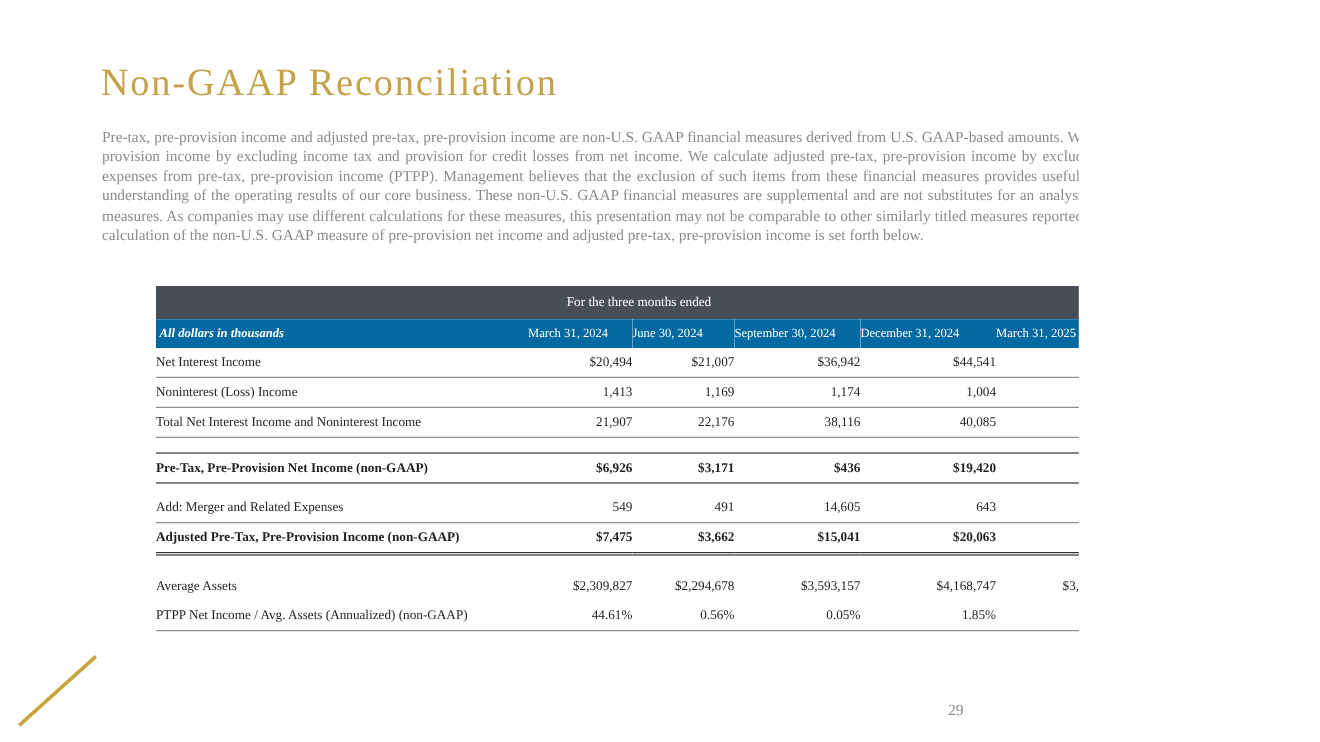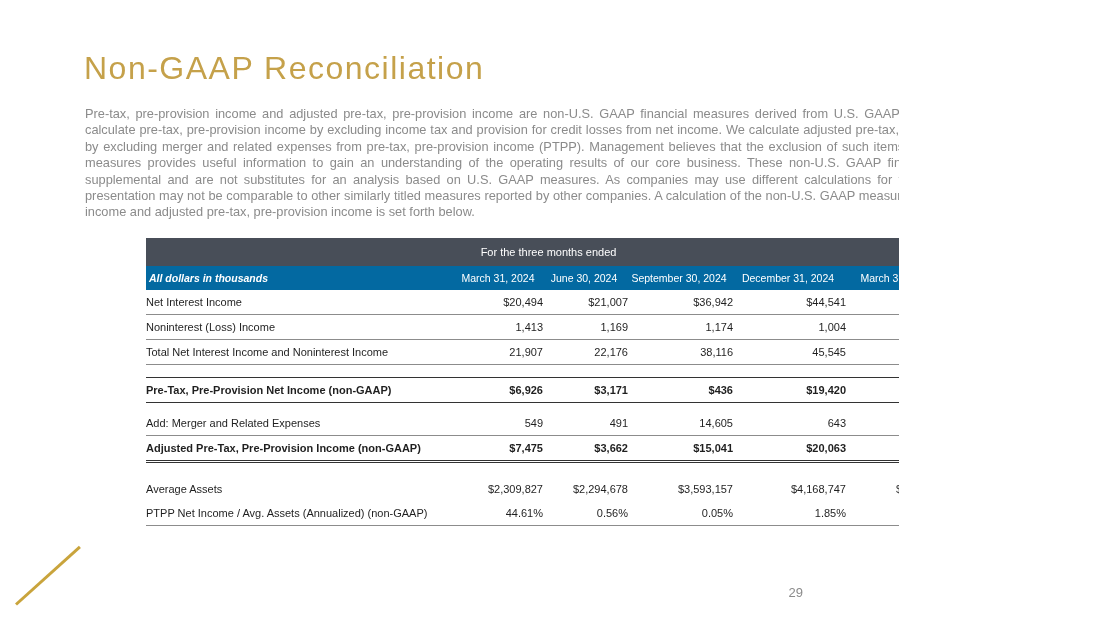--- a/index.html
+++ b/index.html
@@ -6,21 +6,21 @@
     margin: 0;
     padding: 0;
     background: #ffffff;
   }
   .slide {
     position: relative;
     width: 899px;
     height: 618px;
     background: #ffffff;
     overflow: hidden;
-    font-family: Liberation Sans, sans-serif;
+    font-family: Liberation Serif, serif;
   }
   .title {
     position: absolute;
     left: 84px;
     top: 50px;
     margin: 0;
     font-size: 32px;
     font-weight: 400;
     letter-spacing: 1.5px;
     color: #C5A14A;
@@ -31,21 +31,21 @@
     top: 106px;
     width: 937px;
     margin: 0;
     font-size: 12.8px;
     line-height: 16.4px;
     color: #8b8b8b;
     text-align: justify;
   }
   table.fin {
     position: absolute;
-    left: 146px;
+    left: 130px;
     top: 238px;
     width: 805px;
     border-collapse: collapse;
     table-layout: fixed;
     font-size: 11px;
     color: #1f1f1f;
   }
   table.fin th, table.fin td {
     padding: 0;
     overflow: hidden;
@@ -68,21 +68,21 @@
     vertical-align: middle;
   }
   tr.h2 th.unit {
     text-align: left;
     padding-left: 3px;
     font-style: italic;
     font-weight: 700;
     font-size: 10.5px;
   }
   tr.h2 th.num {
-    text-align: center;
+    text-align: left;
     padding-right: 3px;
     font-weight: 400;
   }
   tbody td {
     height: 24px;
     vertical-align: middle;
   }
   td.lbl { text-align: left;  padding-left: 3px; }
   td.num { text-align: right; padding-right: 3px; }
   tr.u td     { border-bottom: 1px solid #8c8c8c; }
@@ -164,21 +164,21 @@
         <td class="num">1,169</td>
         <td class="num">1,174</td>
         <td class="num">1,004</td>
         <td class="num">2,566</td>
       </tr>
       <tr class="u">
         <td class="lbl">Total Net Interest Income and Noninterest Income</td>
         <td class="num">21,907</td>
         <td class="num">22,176</td>
         <td class="num">38,116</td>
-        <td class="num">45,545</td>
+        <td class="num">40,085</td>
         <td class="num">44,821</td>
       </tr>
       <tr class="sp12">
           <td colspan="6"></td>
         </tr>
       <tr class="box">
         <td class="lbl">Pre-Tax, Pre-Provision Net Income (non-GAAP)</td>
         <td class="num">$6,926</td>
         <td class="num">$3,171</td>
         <td class="num">$436</td>

